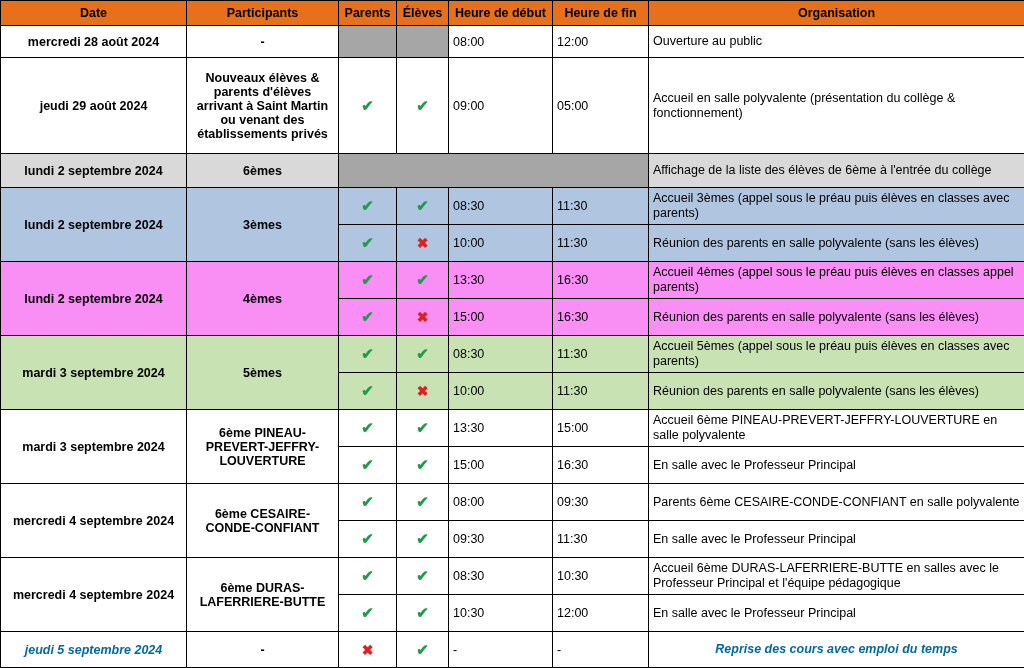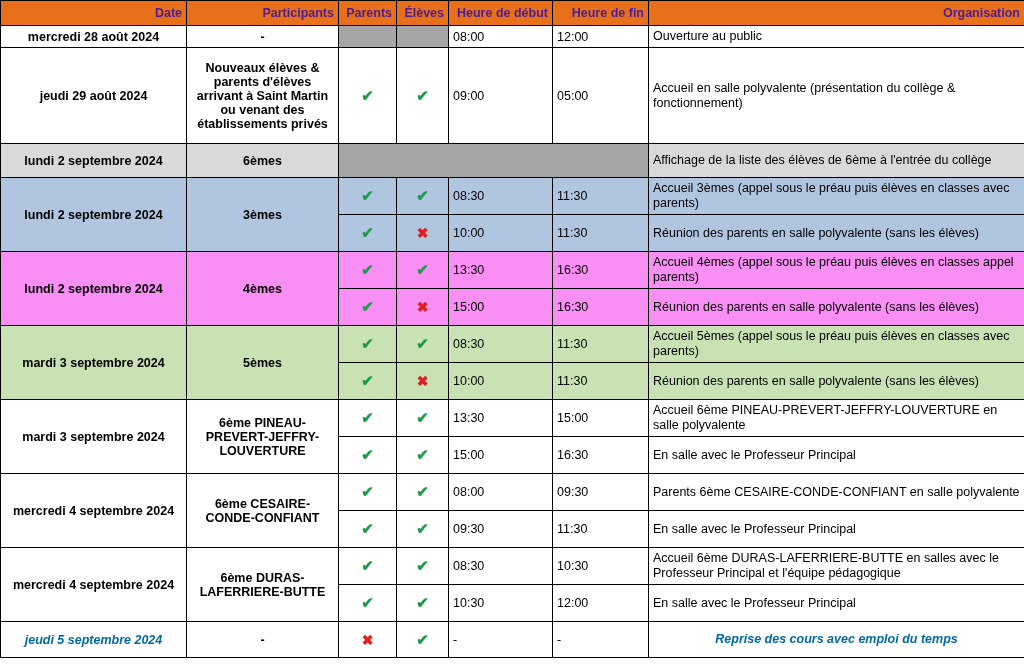--- a/index.html
+++ b/index.html
@@ -19,23 +19,23 @@
     table-layout: fixed;
   }
   table.schedule td, table.schedule th {
     border: 1px solid #000000;
     font-size: 12.5px;
     padding: 2px 4px;
     vertical-align: middle;
   }
   thead th {
     background: #e8701a;
-    color: #4c1d95;
-    font-weight: bold;
-    text-align: right;
+    color: #000000;
+    font-weight: bold;
+    text-align: center;
     height: 20px;
     font-size: 12.5px;
   }
   
   col.c-date      { width: 186px; }
   col.c-part      { width: 152px; }
   col.c-parents   { width: 58px; }
   col.c-eleves    { width: 52px; }
   col.c-debut     { width: 104px; }
   col.c-fin       { width: 96px; }
@@ -105,21 +105,21 @@
       <th>Participants</th>
       <th>Parents</th>
       <th>Élèves</th>
       <th>Heure de début</th>
       <th>Heure de fin</th>
       <th>Organisation</th>
     </tr>
   </thead>
   <tbody>
 
-    <tr style="height:22px;">
+    <tr style="height:32px;">
       <td class="date-cell white">mercredi 28 août 2024</td>
       <td class="part-cell white">-</td>
       <td class="grey"></td>
       <td class="grey"></td>
       <td class="time-cell white">08:00</td>
       <td class="time-cell white">12:00</td>
       <td class="org-cell white">Ouverture au public</td>
     </tr>
 
     <tr style="height:96px;">

